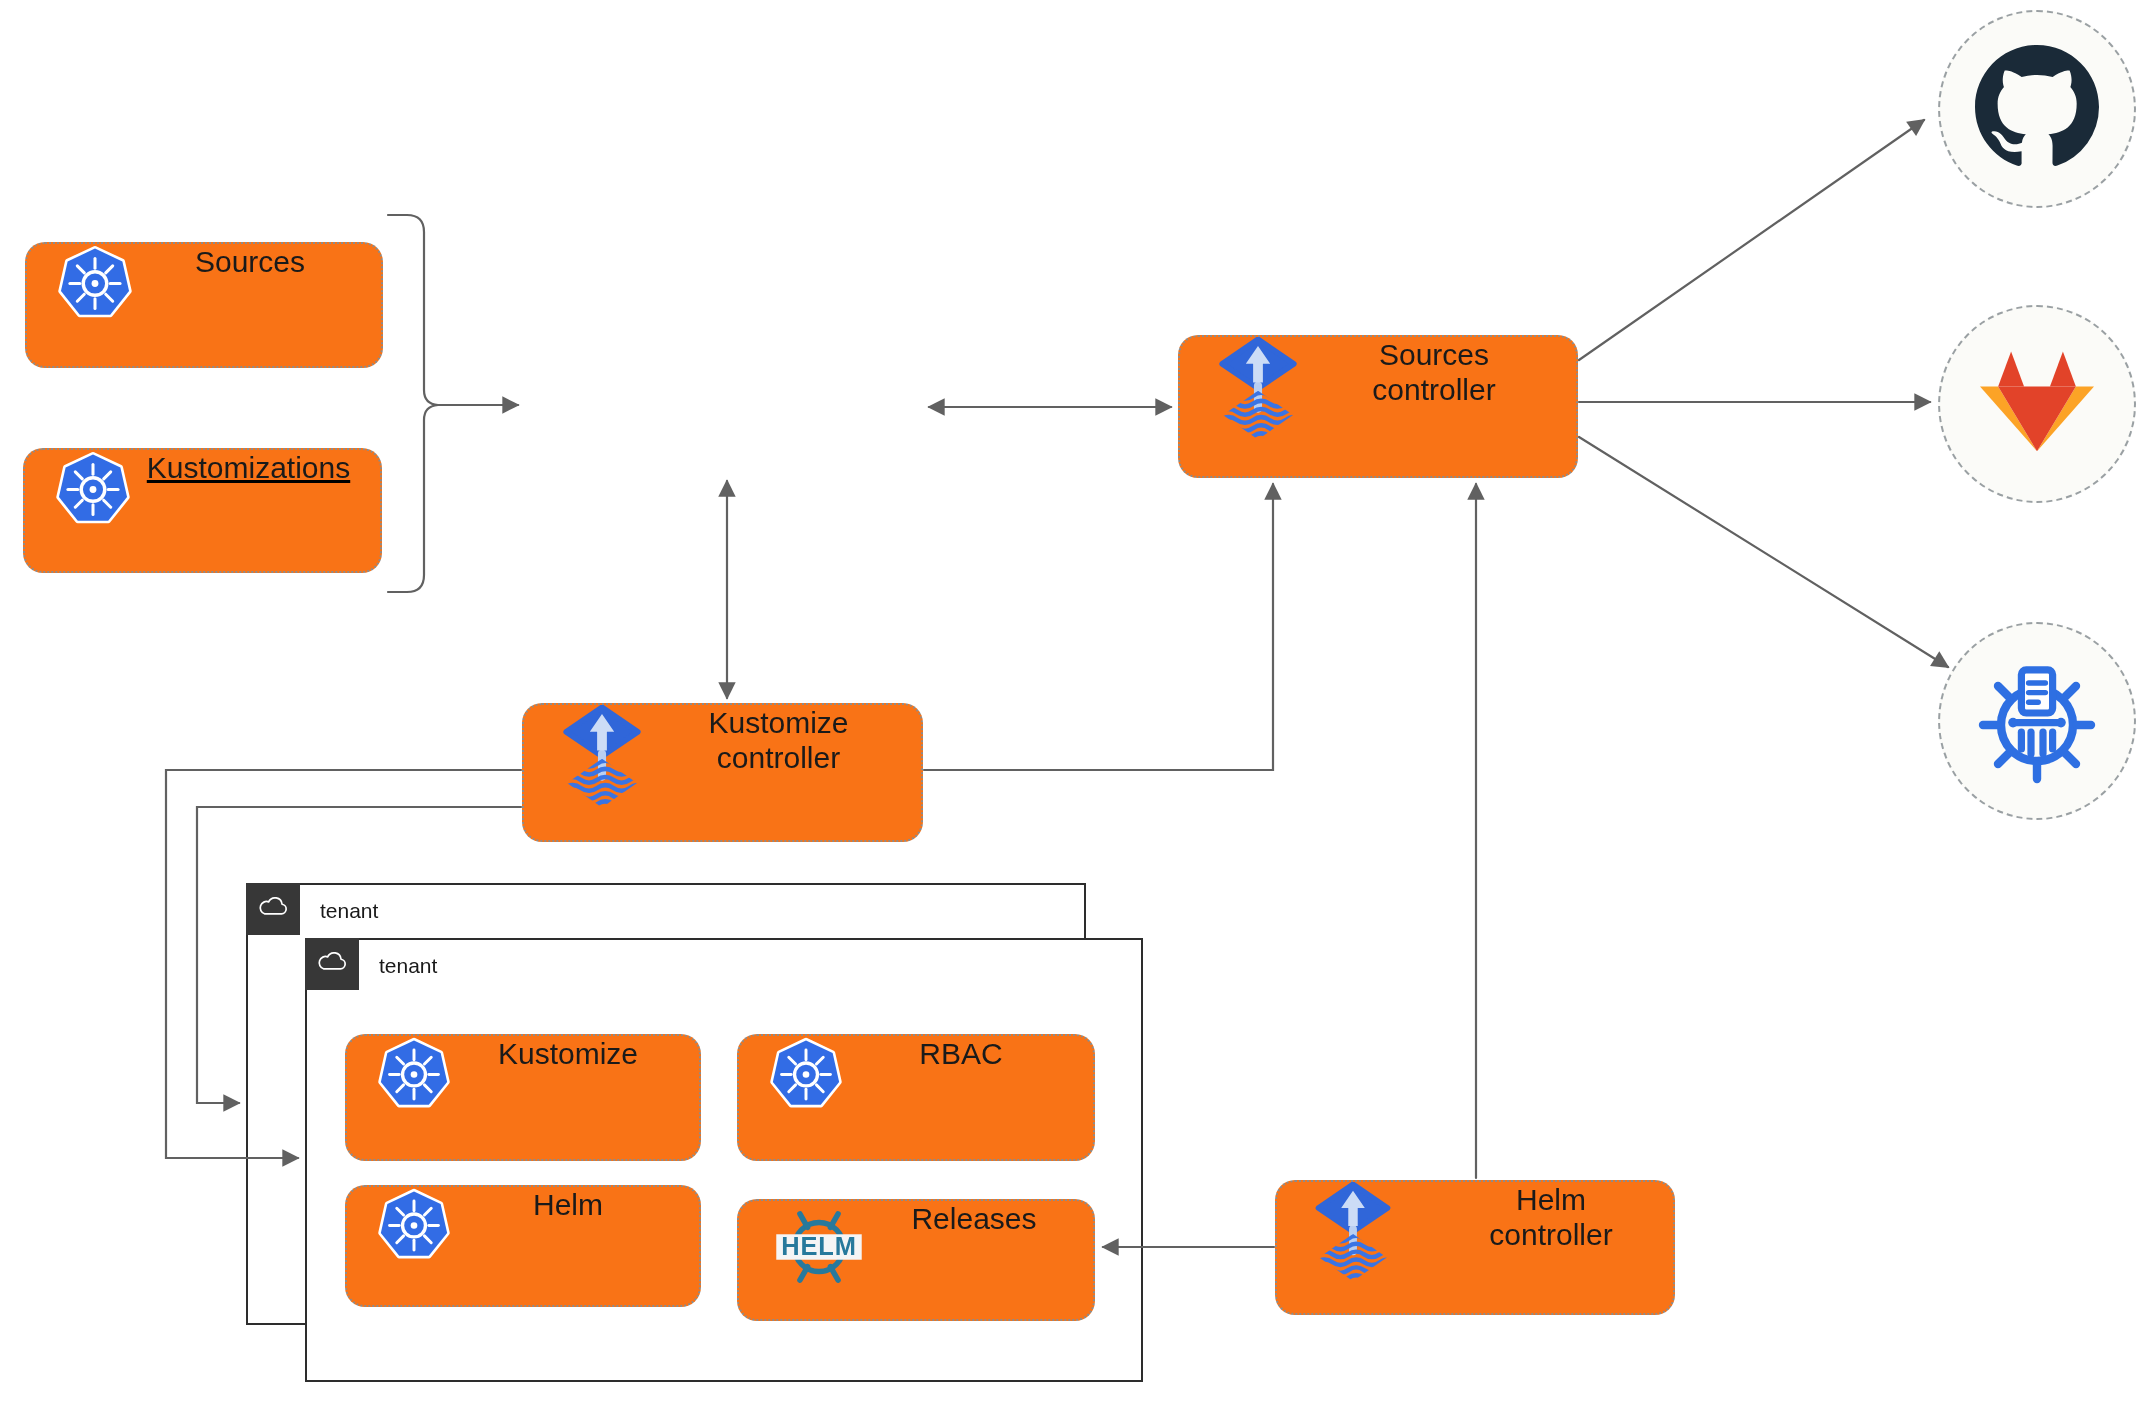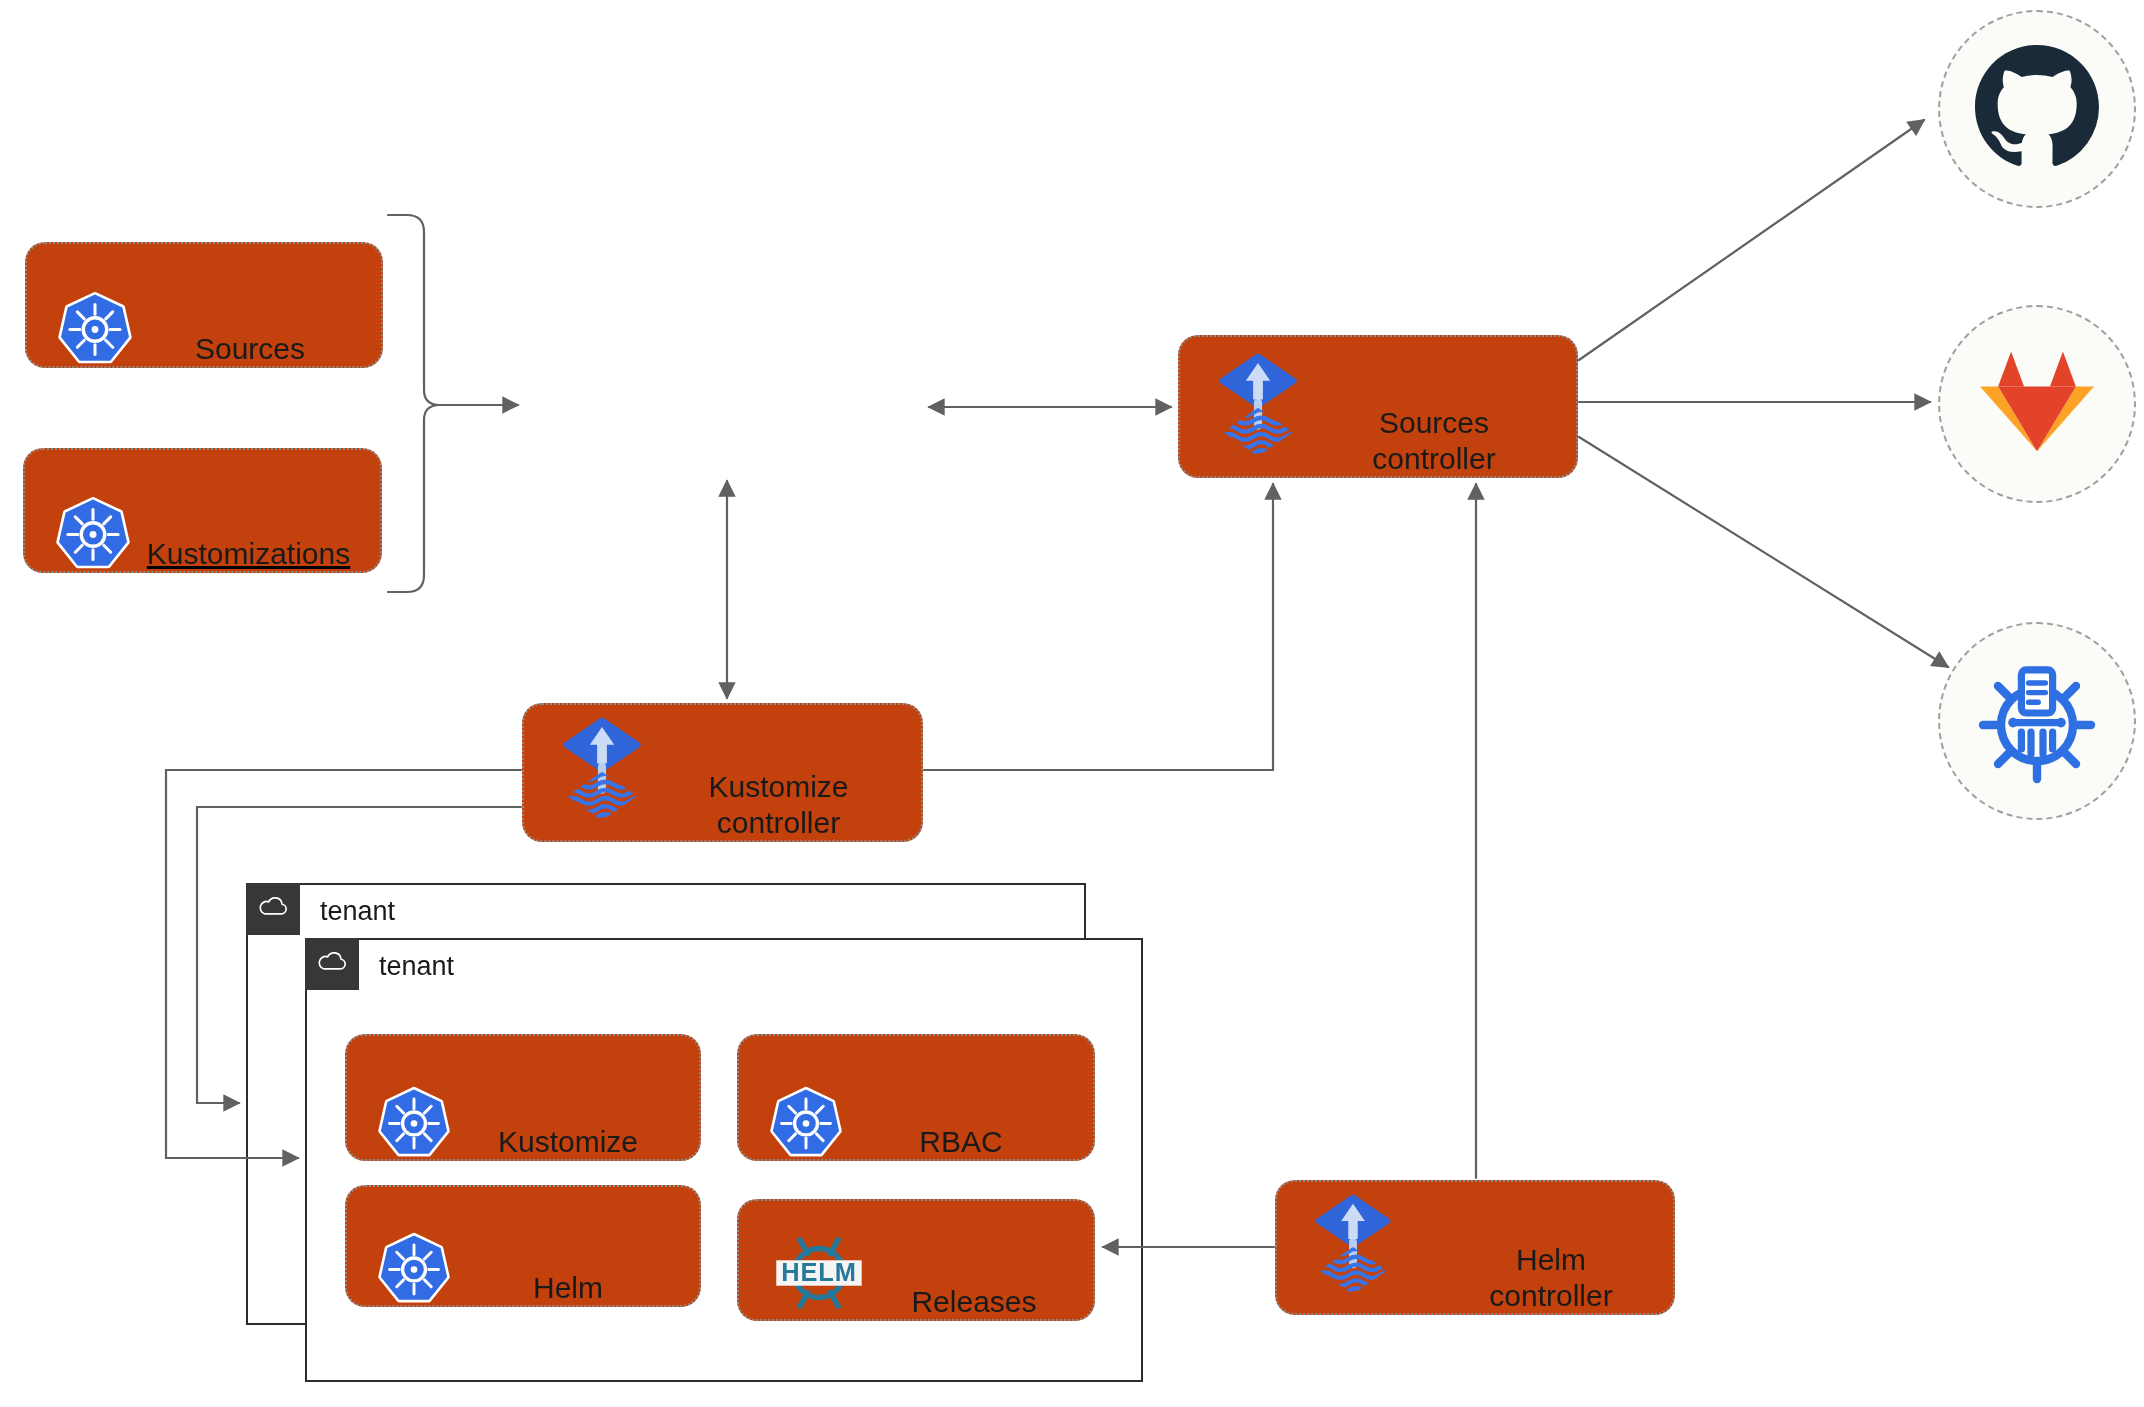--- a/index.html
+++ b/index.html
@@ -2,25 +2,25 @@
 <html><head>
 <meta charset="utf-8">
 <style>
   html,body{margin:0;padding:0;background:#ffffff;}
   body{font-family:"Liberation Sans", sans-serif;}
   #canvas{position:relative;width:2144px;height:1407px;background:#ffffff;overflow:hidden;}
 
   
   .node{
     position:absolute;
-    background:#c2410c;
+    background:#f97316;
     border:2px dotted #8c8c8c;
     border-radius:20px;
     display:flex;
-    align-items:flex-end;
+    align-items:flex-start;
     box-sizing:border-box;
     z-index:6;
   }
   .node .icon{flex:0 0 auto;margin-left:30px;display:flex;align-items:center;justify-content:center;}
   .node .label{
     flex:1 1 auto;
     text-align:center;
     font-size:30px;
     color:#1a1a1a;
     line-height:1.18;
@@ -40,21 +40,21 @@
   .tenant-front{z-index:3;}
   .tenant .tab{
     position:absolute;left:-2px;top:-2px;
     width:54px;height:52px;
     background:#373737;
     display:flex;align-items:center;justify-content:center;
   }
   .tenant .tenant-label{
     position:absolute;left:72px;top:0;height:52px;
     display:flex;align-items:center;
-    font-size:27px;color:#1a1a1a;
+    font-size:21px;color:#1a1a1a;
   }
 
   
   .endpoint{
     position:absolute;
     width:198px;height:198px;
     border:2px dashed #9aa0a3;
     border-radius:50%;
     background:#fbfbf8;
     display:flex;align-items:center;justify-content:center;

